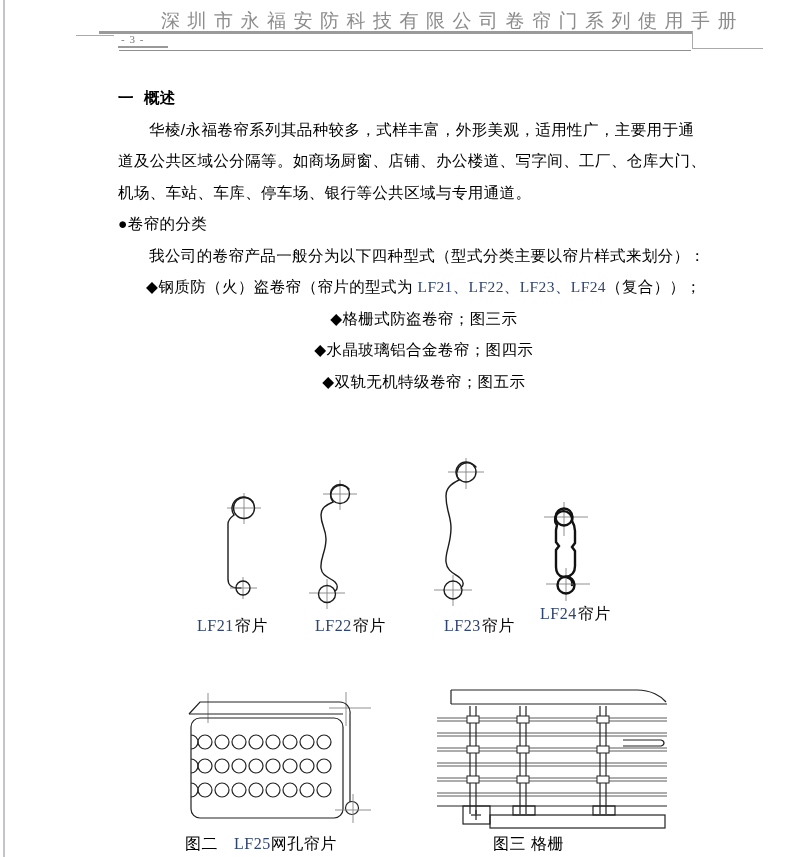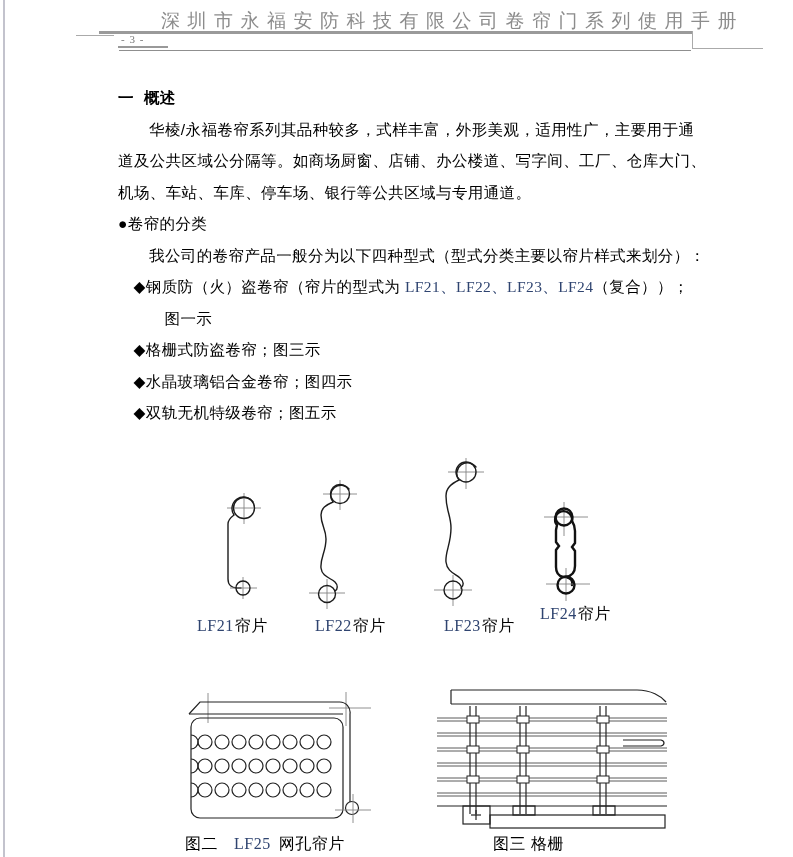--- a/index.html
+++ b/index.html
@@ -33,39 +33,39 @@
   }
   .pagenum-rule{position:absolute;left:118px;top:46px;width:50px;height:2px;background:#999;}
   .header-rule{position:absolute;left:119px;top:50px;width:572px;height:1px;background:#8f8f8f;}
 
   
   .textblock{position:absolute;left:118px;top:82px;width:596px;}
   .line{font-size:15.5px;line-height:31.5px;height:31.5px;white-space:nowrap;letter-spacing:0.4px;}
   .heading{font-weight:bold;}
   .heading .hsp{margin-left:10px;}
   .ti2{text-indent:2em;}
-  .ti1{text-indent:1em;}
+  .ti1{text-indent:1em;text-align:center;}
   .ti3{text-indent:3em;}
   .code{
     font-family:"Liberation Serif","DejaVu Serif",serif;
     color:#2f4470;
   }
 
   
   .fig{position:absolute;}
   .fig svg{display:block;}
   .fig-label{
     position:absolute;font-size:16px;white-space:nowrap;letter-spacing:0.5px;
   }
   .fig-label .lbl-txt{margin-left:1px;}
   .caption{
     position:absolute;font-size:16px;white-space:nowrap;letter-spacing:0.5px;
   }
   .caption .code{margin-left:16px;}
-  .caption .cap-post{margin-left:8px;}
+  .caption .cap-post{margin-left:0;}
 
   .stroke{stroke:#1c1c1c;fill:none;stroke-width:1.4;stroke-linecap:round;}
   .stroke-bold{stroke:#111;fill:none;stroke-width:2.4;stroke-linecap:round;}
   .cross{stroke:#858585;stroke-width:0.9;fill:none;}
   .rod{stroke:#5a5a5a;stroke-width:1;fill:none;}
   .outline{stroke:#222;fill:none;stroke-width:1.2;}
   .knot{fill:#fff;stroke:#222;stroke-width:1;}
 </style>
 </head>
 <body>
@@ -84,21 +84,20 @@
   <div class="header-rule"></div>
 
   <div class="textblock">
     <div class="line heading"><span>一</span><span class="hsp">概述</span></div>
     <div class="line ti2">华棱/永福卷帘系列其品种较多，式样丰富，外形美观，适用性广，主要用于通</div>
     <div class="line">道及公共区域公分隔等。如商场厨窗、店铺、办公楼道、写字间、工厂、仓库大门、</div>
     <div class="line">机场、车站、车库、停车场、银行等公共区域与专用通道。</div>
     <div class="line">●卷帘的分类</div>
     <div class="line ti2">我公司的卷帘产品一般分为以下四种型式（型式分类主要以帘片样式来划分）：</div>
     <div class="line ti1"><span>◆钢质防（火）盗卷帘（帘片的型式为 </span><span class="code">LF21、LF22、LF23、LF24</span><span>（复合））；</span></div>
-    <div class="line ti3">图一示</div>
     <div class="line ti1">◆格栅式防盗卷帘；图三示</div>
     <div class="line ti1">◆水晶玻璃铝合金卷帘；图四示</div>
     <div class="line ti1">◆双轨无机特级卷帘；图五示</div>
   </div>
 
   <div class="fig" style="left:205px;top:492px;">
     <svg width="60" height="112" viewBox="0 0 60 112">
       <line class="cross" x1="22" y1="16" x2="56" y2="16"></line>
       <line class="cross" x1="39" y1="1" x2="39" y2="32"></line>
       <circle class="stroke" cx="39" cy="16" r="10.5"></circle>

